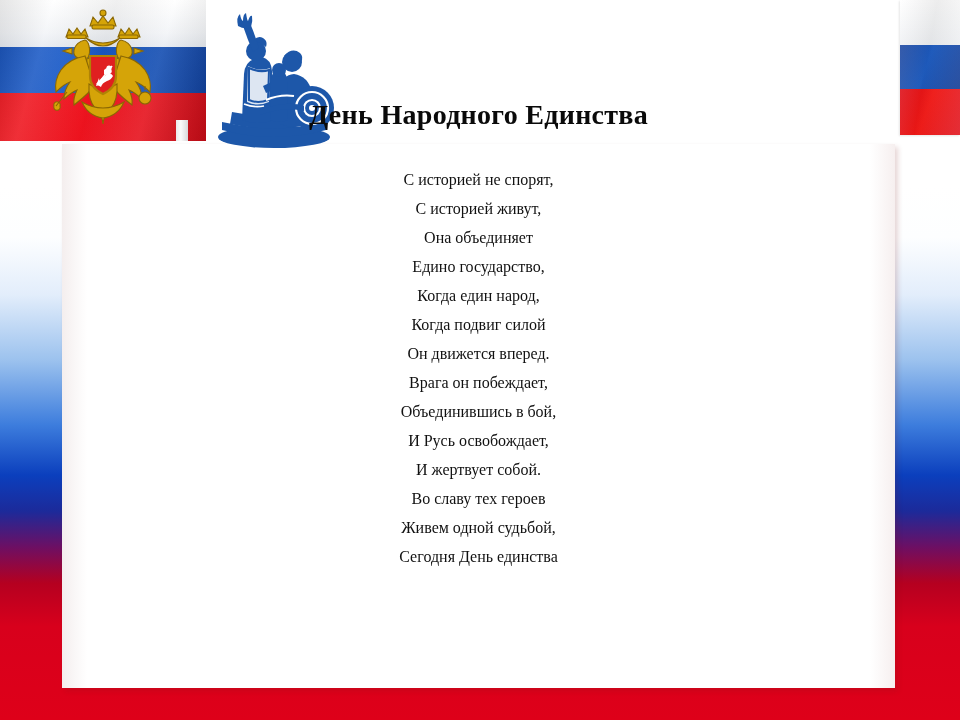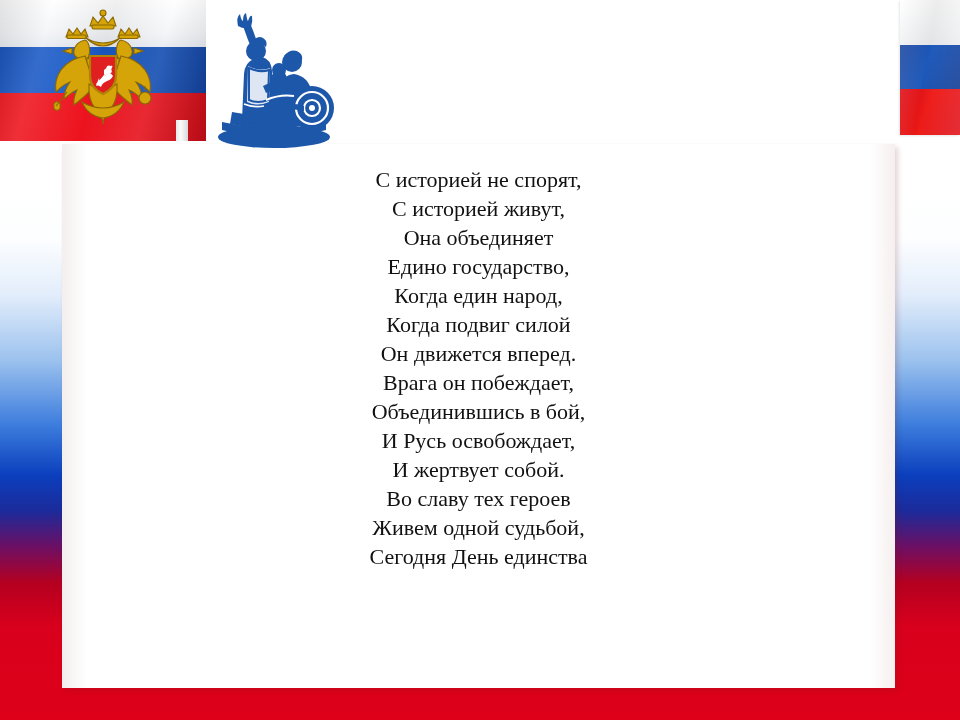--- a/index.html
+++ b/index.html
@@ -123,21 +123,21 @@
     white-space: nowrap;
   }
   .poem {
     position: absolute;
     left: 62px;
     top: 165px;
     width: 833px;
     text-align: center;
   }
   .poem-line {
-    font-size: 22px;
+    font-size: 16px;
     line-height: 29px;
     color: #111111;
     white-space: nowrap;
   }
 </style>
 </head>
 <body>
 
 <div id="stage">
 
@@ -242,20 +242,21 @@
     </g>
   </svg>
 
   <div class="flag-tr">
     <div class="s-w"></div>
     <div class="s-b"></div>
     <div class="s-r"></div>
     <div class="fold2"></div>
   </div>
 
+  <div class="title">День Народного Единства</div>
 
   <div class="poem">
     <div class="poem-line">С историей не спорят,</div>
     <div class="poem-line">С историей живут,</div>
     <div class="poem-line">Она объединяет</div>
     <div class="poem-line">Едино государство,</div>
     <div class="poem-line">Когда един народ,</div>
     <div class="poem-line">Когда подвиг силой</div>
     <div class="poem-line">Он движется вперед.</div>
     <div class="poem-line">Врага он побеждает,</div>

